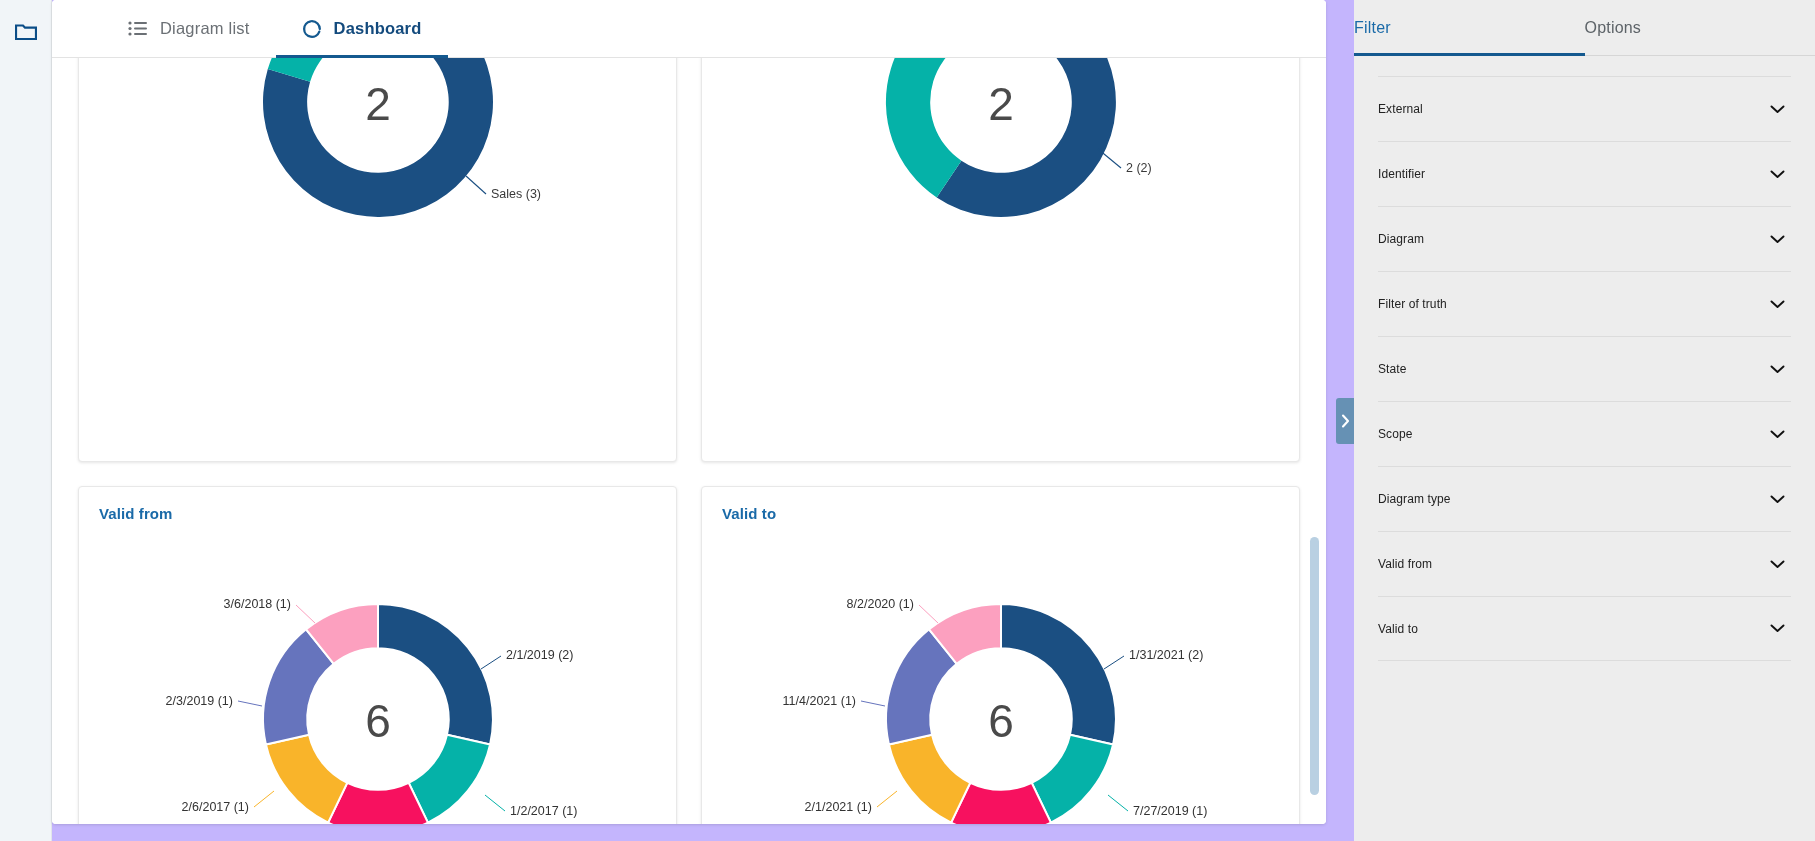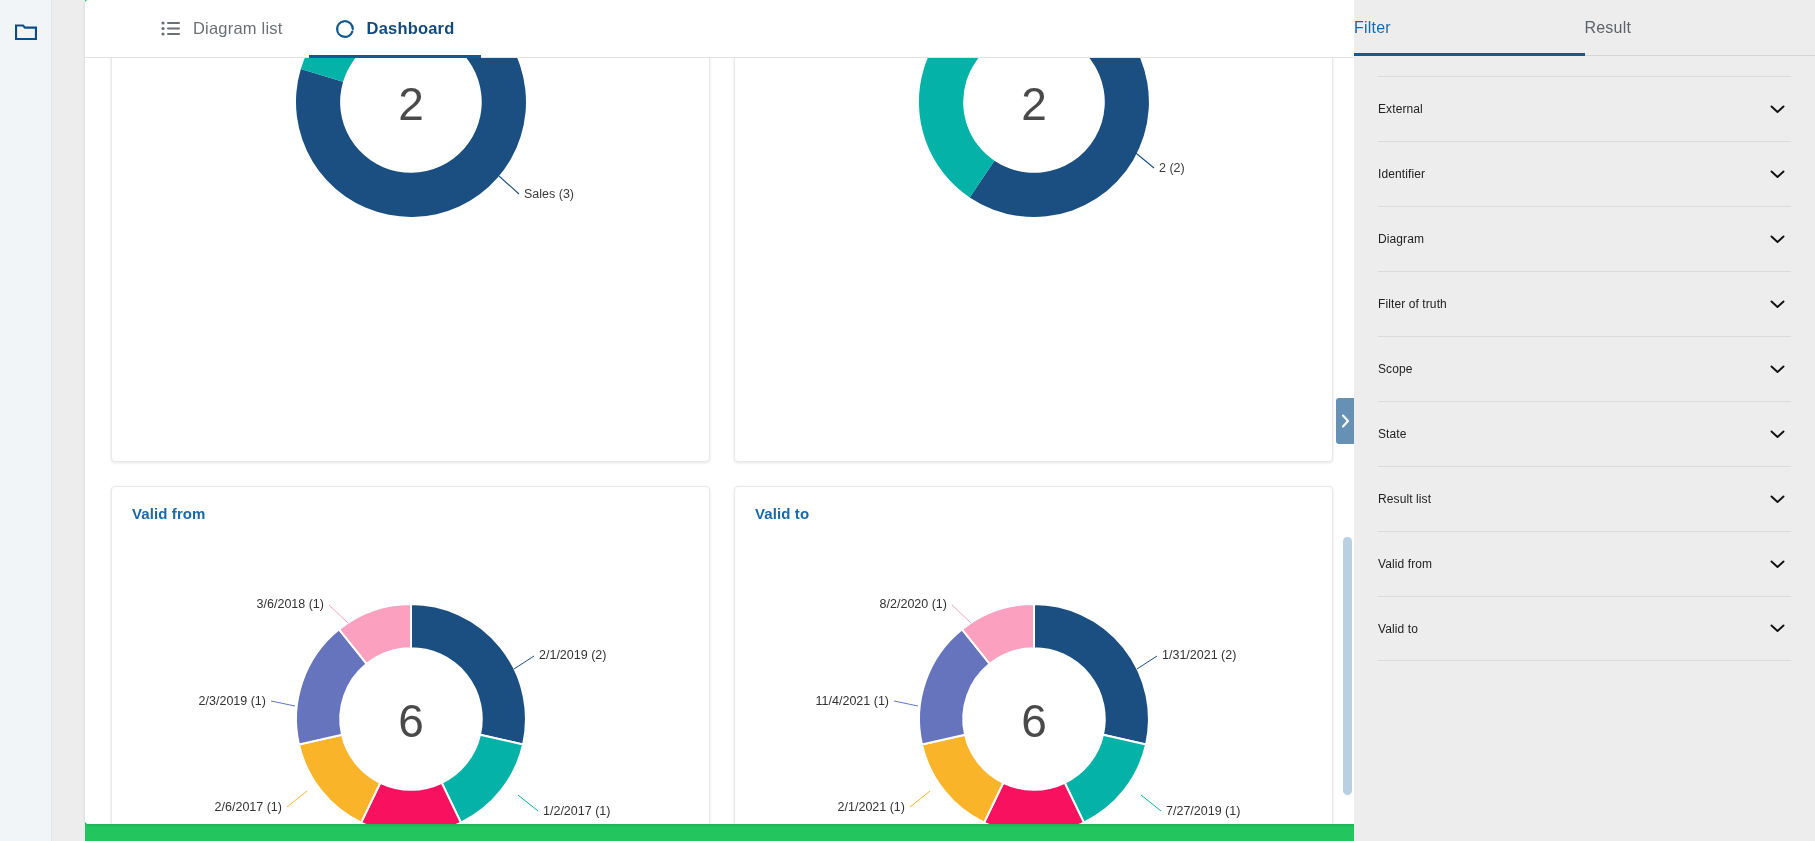--- a/index.html
+++ b/index.html
@@ -22,24 +22,23 @@
   .rail-btn {
     width: 34px; height: 34px;
     display: flex; align-items: center; justify-content: center;
     cursor: pointer;
   }
 
   
   .center {
     flex: 1 1 auto;
     min-width: 0;
-    background: #22c55e;
+    background: #c4b5fd;
     display: flex; flex-direction: column;
     position: relative;
-    margin-left: 33px;
   }
   .center-card {
     position: absolute;
     left: 0; top: 0;
     width: 1274px; height: 824px;
     background: #ffffff;
     border-radius: 4px;
     box-shadow: 0 1px 3px rgba(0,0,0,.13);
     display: flex; flex-direction: column;
     overflow: hidden;
@@ -374,21 +373,21 @@
       <svg width="9" height="14" viewBox="0 0 9 14">
         <path d="M2 1.5 L7 7 L2 12.5" stroke="#ffffff" stroke-width="2.1" fill="none" stroke-linecap="round" stroke-linejoin="round"></path>
       </svg>
     </div>
 
     <div class="panel-tabs">
       <div class="panel-tab active">
         <span>Filter</span>
       </div>
       <div class="panel-tab">
-        <span>Result</span>
+        <span>Options</span>
       </div>
     </div>
 
 
     <div class="filter-list">
       <div class="filter-item">
         <span class="filter-label">External</span>
         <span class="chev">
           <svg width="15" height="9" viewBox="0 0 15 9">
               <path d="M1.5 1.5 L7.5 7 L13.5 1.5" stroke="#111" stroke-width="1.9" fill="none" stroke-linecap="round" stroke-linejoin="round"></path>
@@ -413,37 +412,37 @@
       </div>
       <div class="filter-item">
         <span class="filter-label">Filter of truth</span>
         <span class="chev">
           <svg width="15" height="9" viewBox="0 0 15 9">
               <path d="M1.5 1.5 L7.5 7 L13.5 1.5" stroke="#111" stroke-width="1.9" fill="none" stroke-linecap="round" stroke-linejoin="round"></path>
             </svg>
         </span>
       </div>
       <div class="filter-item">
+        <span class="filter-label">State</span>
+        <span class="chev">
+          <svg width="15" height="9" viewBox="0 0 15 9">
+              <path d="M1.5 1.5 L7.5 7 L13.5 1.5" stroke="#111" stroke-width="1.9" fill="none" stroke-linecap="round" stroke-linejoin="round"></path>
+            </svg>
+        </span>
+      </div>
+      <div class="filter-item">
         <span class="filter-label">Scope</span>
         <span class="chev">
           <svg width="15" height="9" viewBox="0 0 15 9">
               <path d="M1.5 1.5 L7.5 7 L13.5 1.5" stroke="#111" stroke-width="1.9" fill="none" stroke-linecap="round" stroke-linejoin="round"></path>
             </svg>
         </span>
       </div>
       <div class="filter-item">
-        <span class="filter-label">State</span>
-        <span class="chev">
-          <svg width="15" height="9" viewBox="0 0 15 9">
-              <path d="M1.5 1.5 L7.5 7 L13.5 1.5" stroke="#111" stroke-width="1.9" fill="none" stroke-linecap="round" stroke-linejoin="round"></path>
-            </svg>
-        </span>
-      </div>
-      <div class="filter-item">
-        <span class="filter-label">Result list</span>
+        <span class="filter-label">Diagram type</span>
         <span class="chev">
           <svg width="15" height="9" viewBox="0 0 15 9">
               <path d="M1.5 1.5 L7.5 7 L13.5 1.5" stroke="#111" stroke-width="1.9" fill="none" stroke-linecap="round" stroke-linejoin="round"></path>
             </svg>
         </span>
       </div>
       <div class="filter-item">
         <span class="filter-label">Valid from</span>
         <span class="chev">
           <svg width="15" height="9" viewBox="0 0 15 9">

